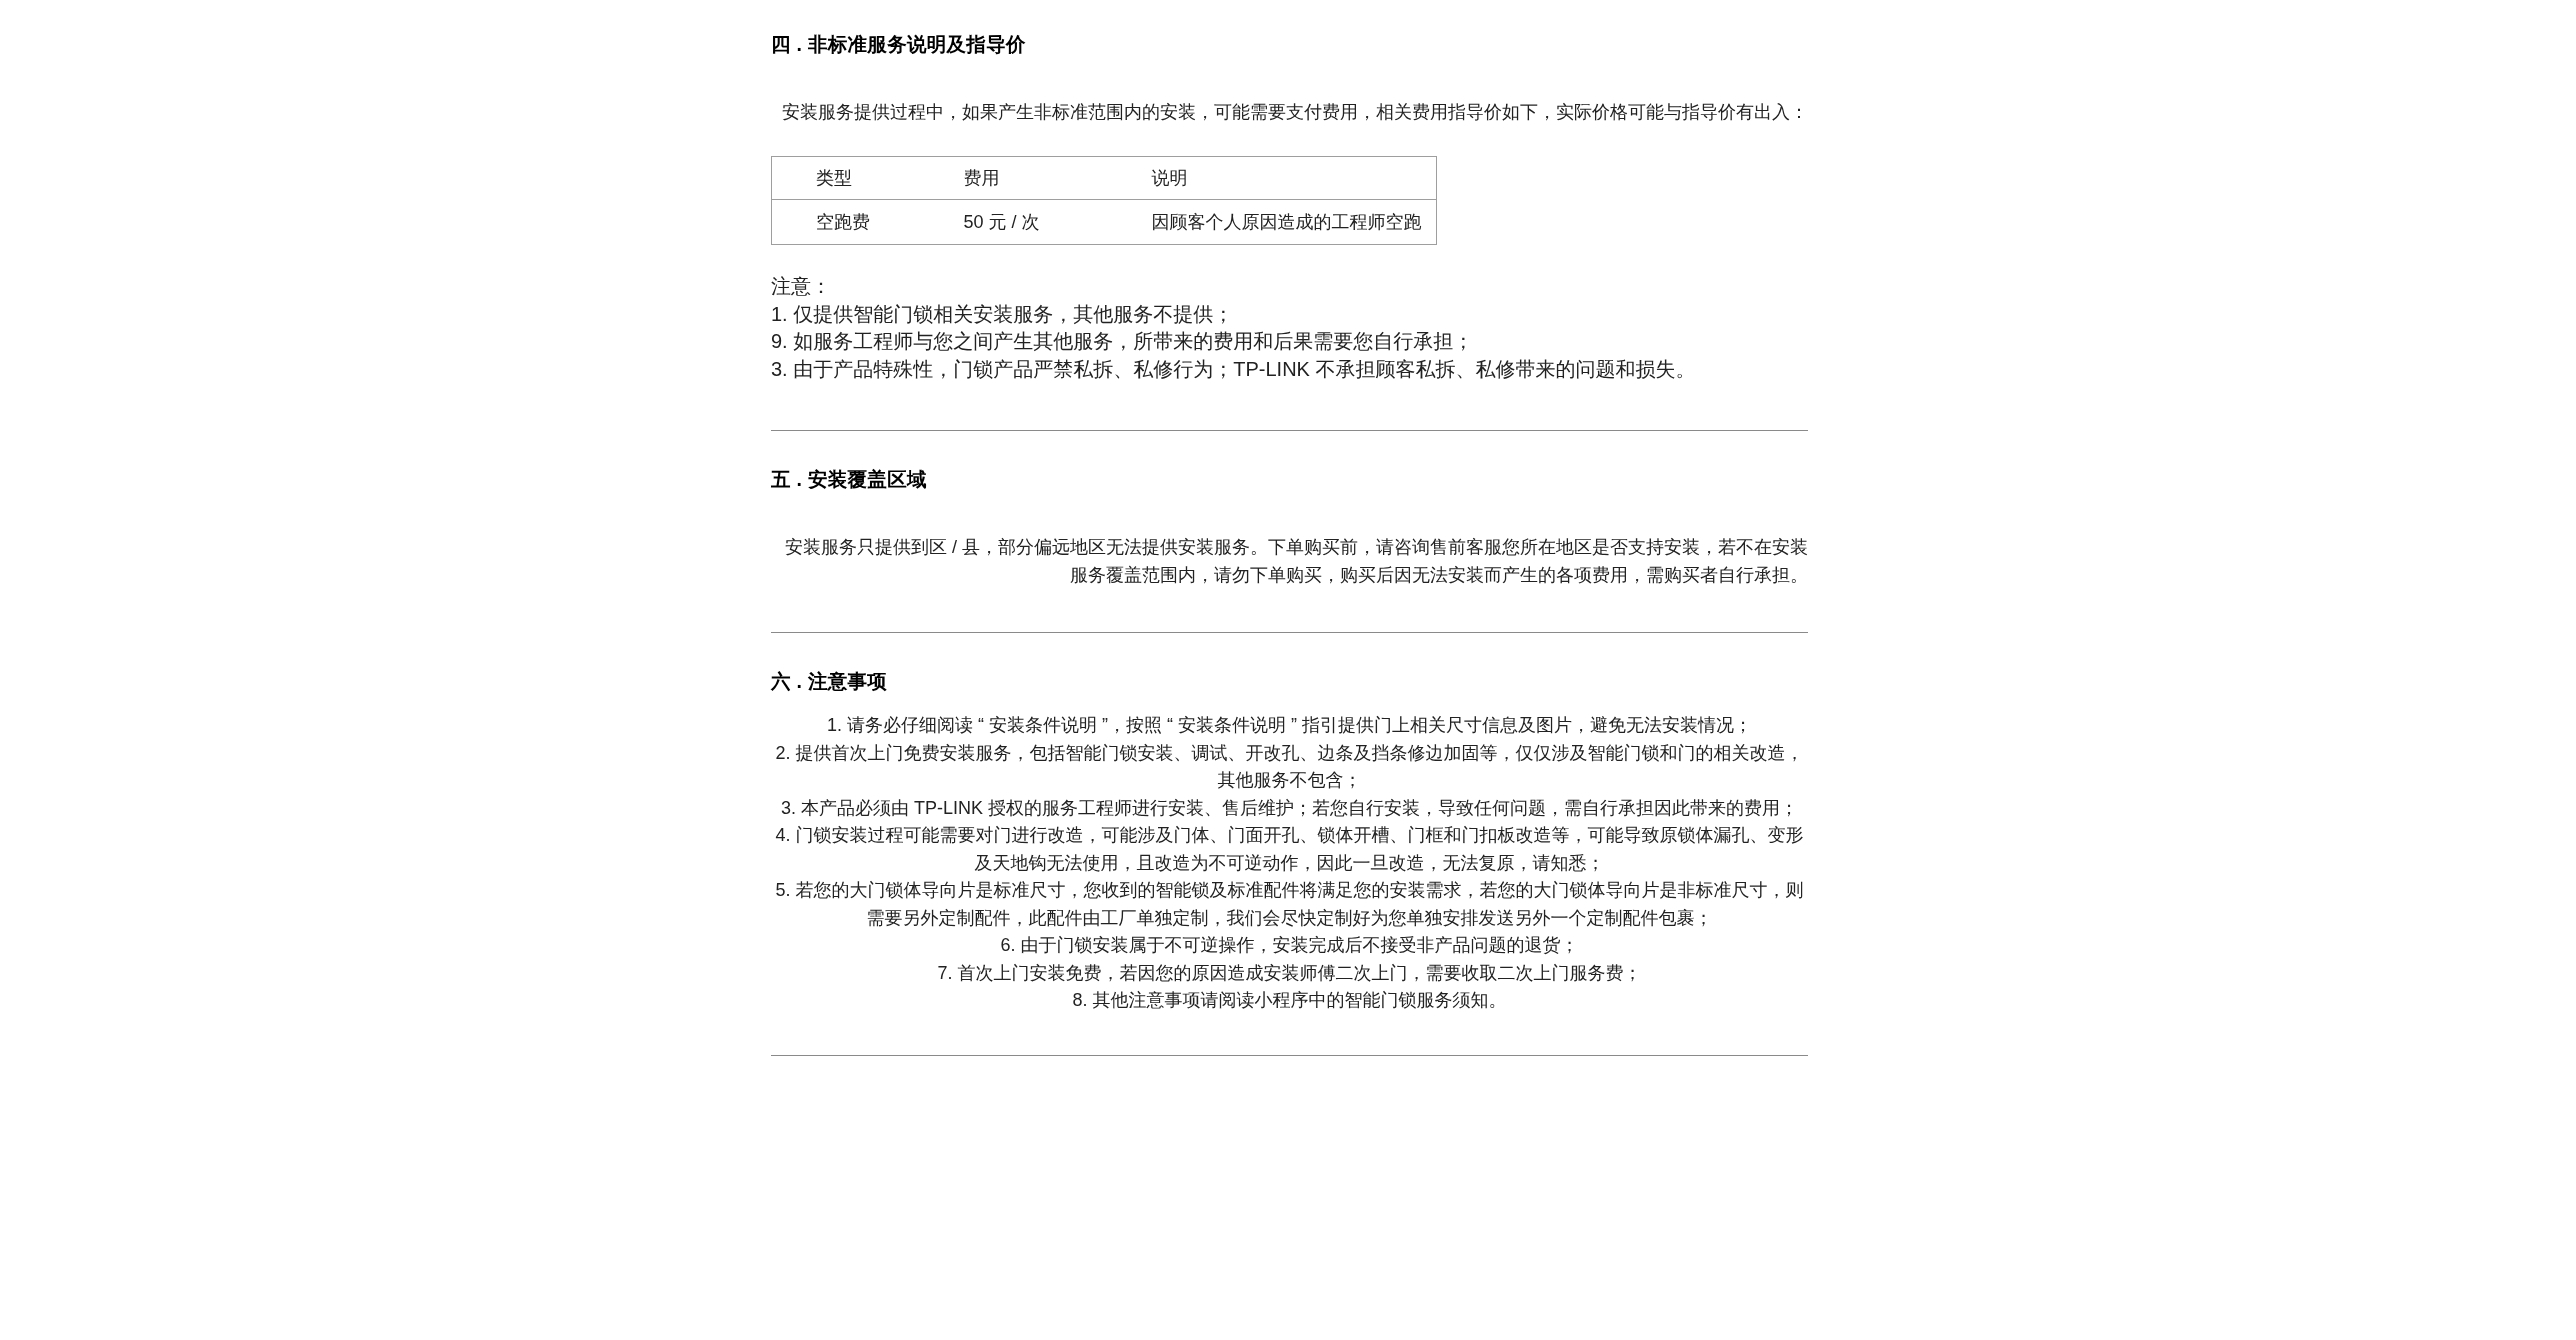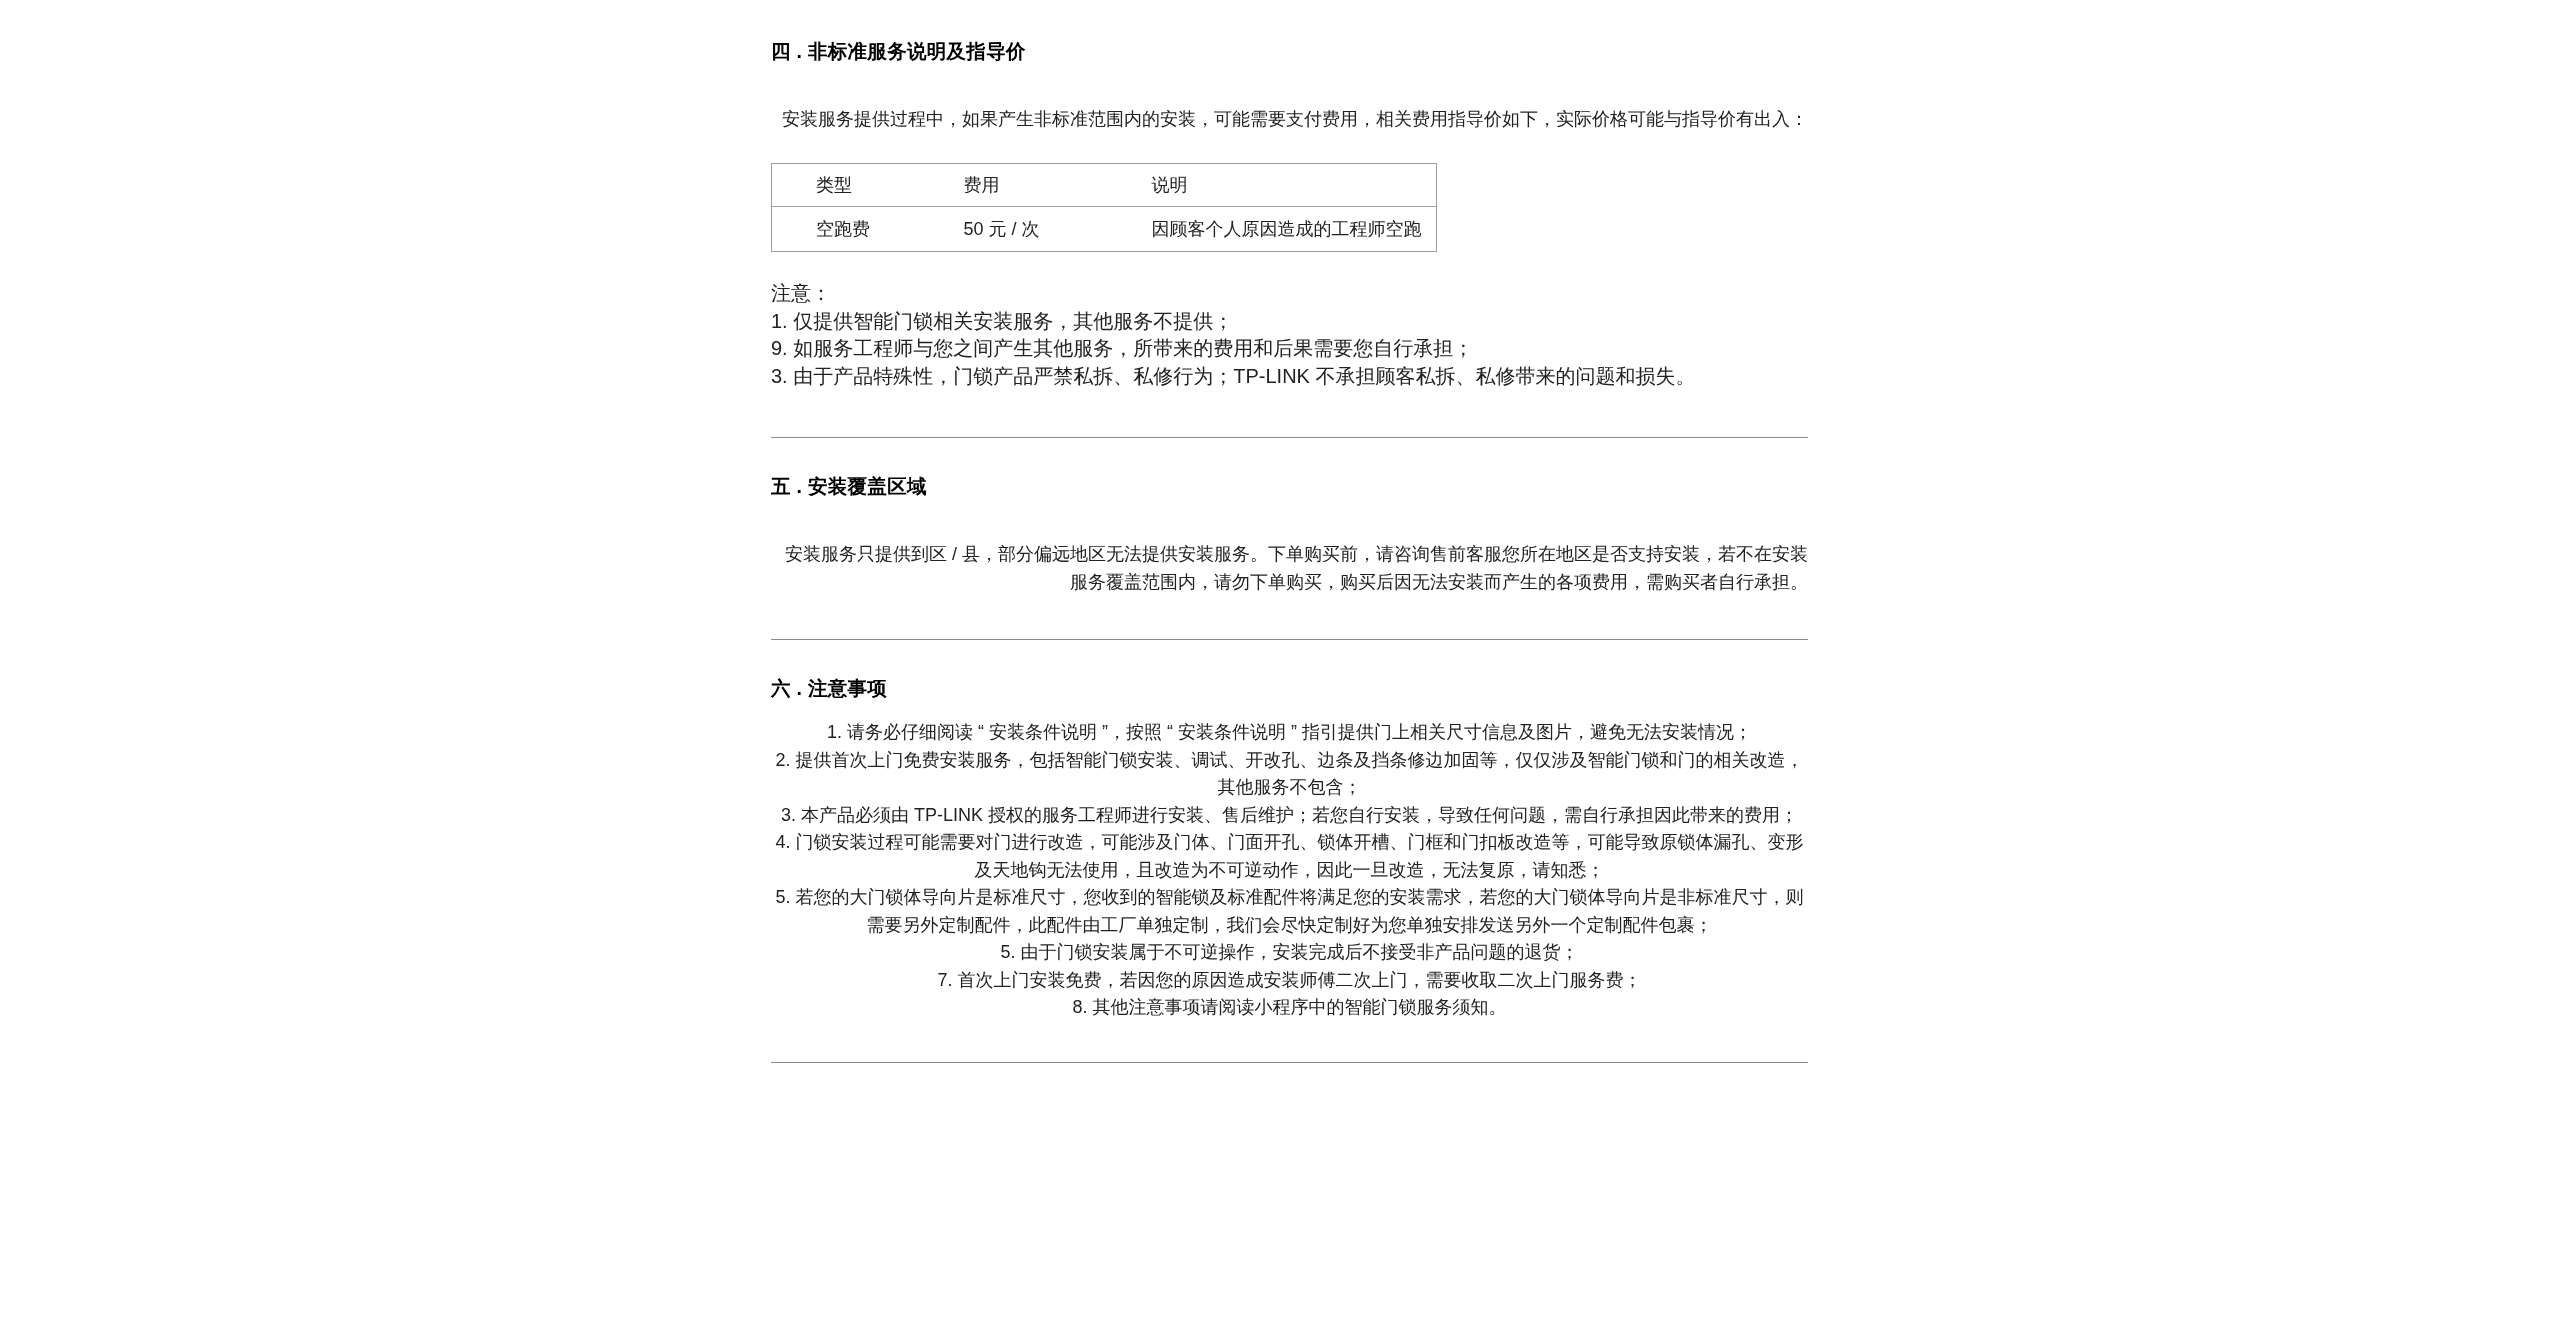--- a/index.html
+++ b/index.html
@@ -11,21 +11,21 @@
   body {
     width: 2576px;
     height: 1341px;
     overflow: hidden;
     position: relative;
     color: #222222;
   }
   .content {
     position: absolute;
     left: 771px;
-    top: 7px;
+    top: 0;
     width: 1037px;
     padding-top: 32px;
   }
   h2.sec-heading {
     margin: 0;
     font-size: 19.5px;
     line-height: 24px;
     font-weight: 700;
     color: #000000;
     letter-spacing: 0.3px;
@@ -136,21 +136,21 @@
 
   <section>
     <h2 class="sec-heading after-divider">六 . 注意事项</h2>
 
     <div class="items">
       <div class="line">1. 请务必仔细阅读 “ 安装条件说明 ”，按照 “ 安装条件说明 ” 指引提供门上相关尺寸信息及图片，避免无法安装情况；</div>
       <div class="line">2. 提供首次上门免费安装服务，包括智能门锁安装、调试、开改孔、边条及挡条修边加固等，仅仅涉及智能门锁和门的相关改造，其他服务不包含；</div>
       <div class="line">3. 本产品必须由 TP-LINK 授权的服务工程师进行安装、售后维护；若您自行安装，导致任何问题，需自行承担因此带来的费用；</div>
       <div class="line">4. 门锁安装过程可能需要对门进行改造，可能涉及门体、门面开孔、锁体开槽、门框和门扣板改造等，可能导致原锁体漏孔、变形及天地钩无法使用，且改造为不可逆动作，因此一旦改造，无法复原，请知悉；</div>
       <div class="line">5. 若您的大门锁体导向片是标准尺寸，您收到的智能锁及标准配件将满足您的安装需求，若您的大门锁体导向片是非标准尺寸，则需要另外定制配件，此配件由工厂单独定制，我们会尽快定制好为您单独安排发送另外一个定制配件包裹；</div>
-      <div class="line">5. 由于门锁安装属于不可逆操作，安装完成后不接受非产品问题的退货；</div>
+      <div class="line">6. 由于门锁安装属于不可逆操作，安装完成后不接受非产品问题的退货；</div>
       <div class="line">7. 首次上门安装免费，若因您的原因造成安装师傅二次上门，需要收取二次上门服务费；</div>
       <div class="line">8. 其他注意事项请阅读小程序中的智能门锁服务须知。</div>
     </div>
 
     <hr class="divider last">
   </section>
 
 </div>
 
 

